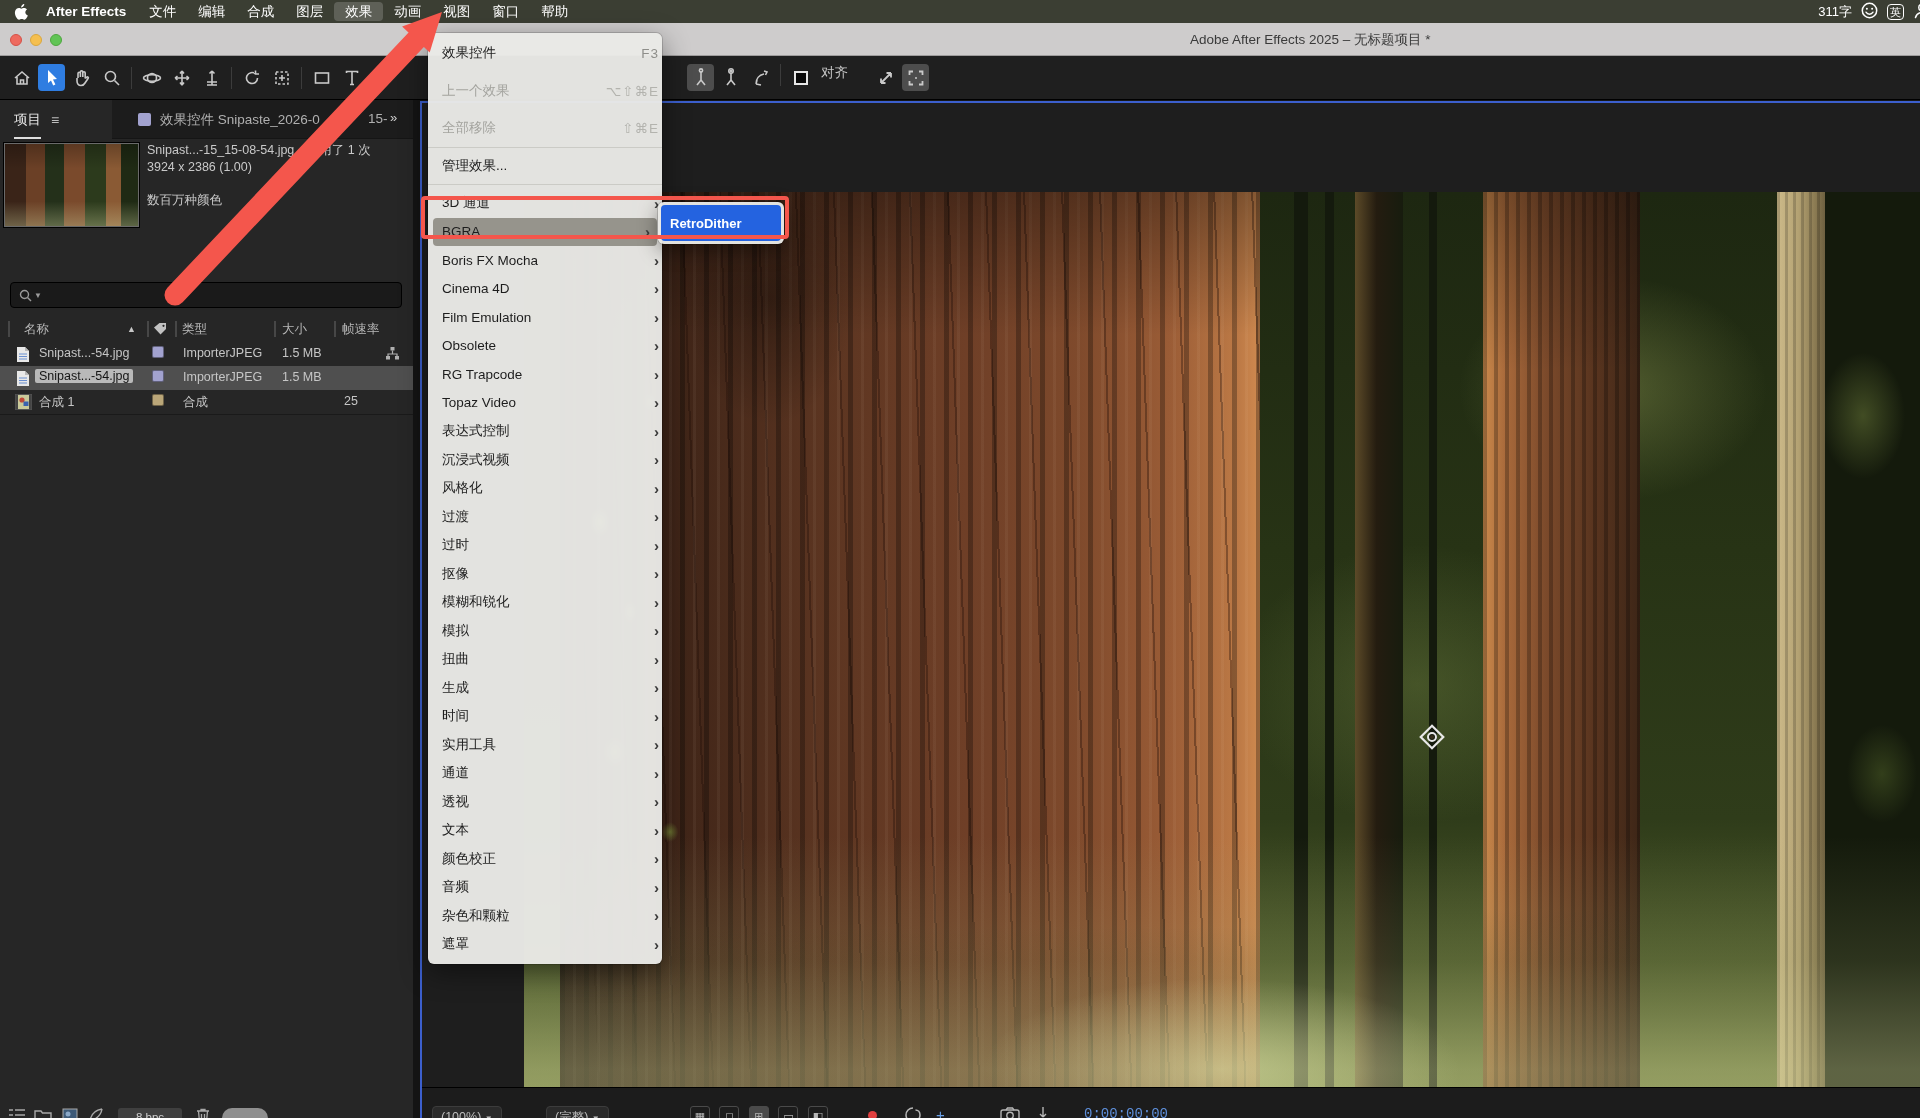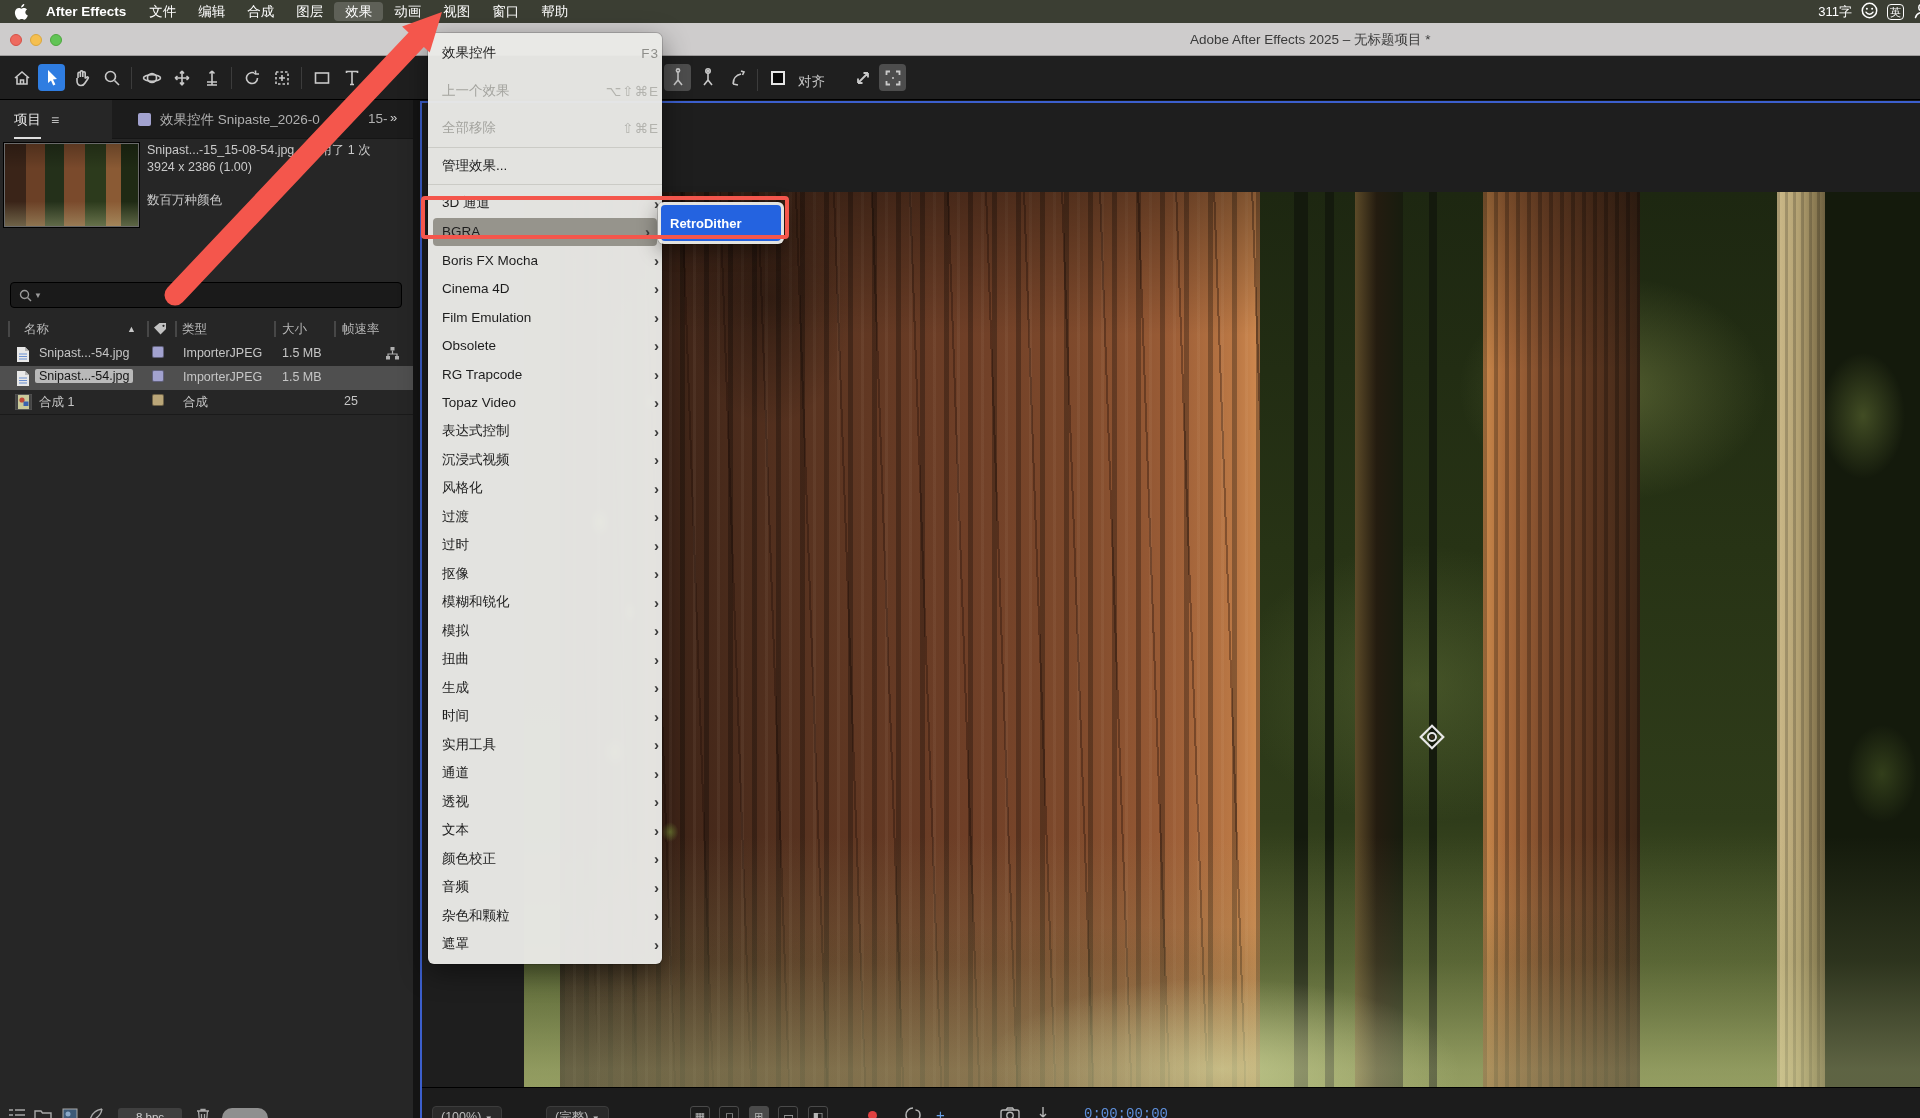--- a/index.html
+++ b/index.html
@@ -30,21 +30,21 @@
 
   
   .toolbar { position:absolute; left:0; top:56px; width:1920px; height:44px; background:#1f1f1f;
              border-bottom:1px solid #000; display:flex; align-items:center; padding-left:8px; z-index:10; }
   .tool { width:27px; height:27px; display:flex; align-items:center; justify-content:center; border-radius:4px; margin-right:3px; }
   .tool.sel { background:#2f7de1; }
   .tool.hl { background:#4d4d4d; }
   .tool svg { stroke:#c9c9c9; fill:none; stroke-width:1.6; }
   .tool.sel svg { stroke:#fff; }
   .tsep { width:1px; height:22px; background:#3c3c3c; margin:0 6px 0 3px; }
-  .tool-right { position:absolute; left:664px; top:8px; display:flex; align-items:flex-end; }
+  .tool-right { position:absolute; left:687px; top:8px; display:flex; align-items:flex-start; }
   .align-label { color:#c8c8c8; font-size:13.5px; margin:0 10px 0 4px; }
 
   
   .project { position:absolute; left:0; top:100px; width:413px; height:1018px; background:#262626; z-index:5; }
   .ptabs { position:absolute; left:0; top:0; width:413px; height:39px; background:#1c1c1c; border-bottom:1px solid #151515; }
   .ptab-active { position:absolute; left:0; top:0; height:39px; width:112px; background:#262626;
                  display:flex; align-items:center; color:#e8e8e8; font-size:13.5px; }
   .ptab-active .lbl { margin-left:14px; border-bottom:2px solid #dedede; padding-bottom:8px; padding-top:10px; }
   .ptab-active .ham { margin-left:10px; color:#bdbdbd; font-size:14px; letter-spacing:-1px; }
   .ptab2 { position:absolute; left:138px; top:0; height:39px; display:flex; align-items:center; color:#b0b0b0; font-size:13.5px; width:230px; overflow:hidden; white-space:nowrap; }

